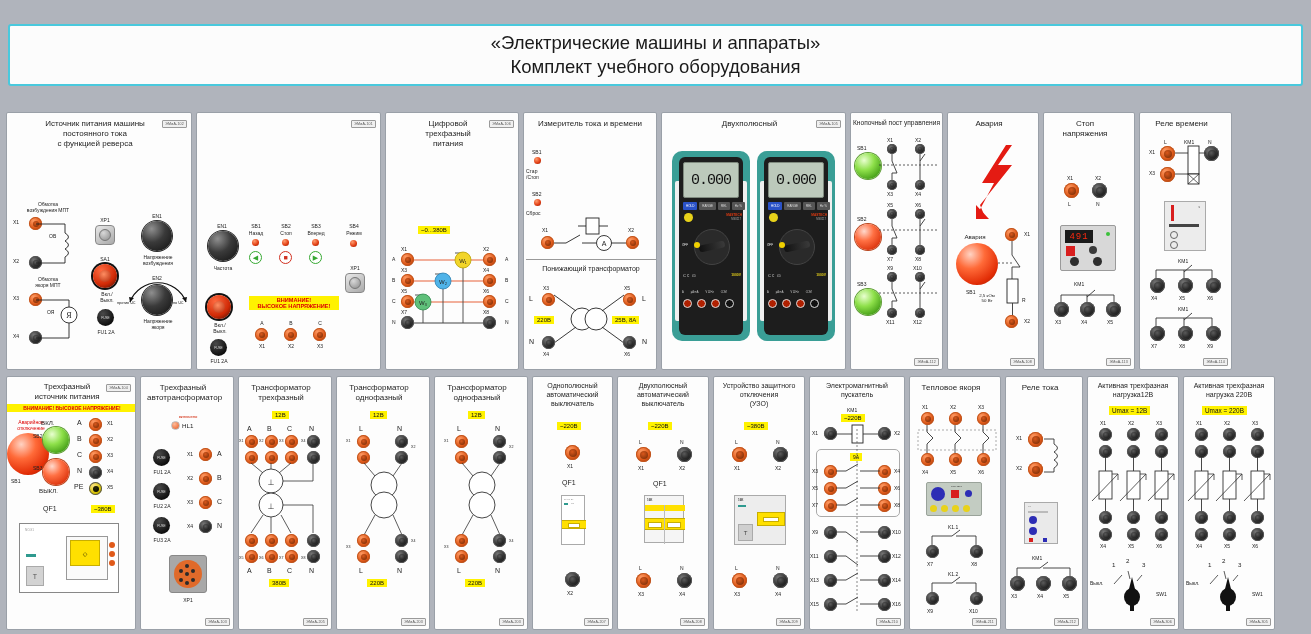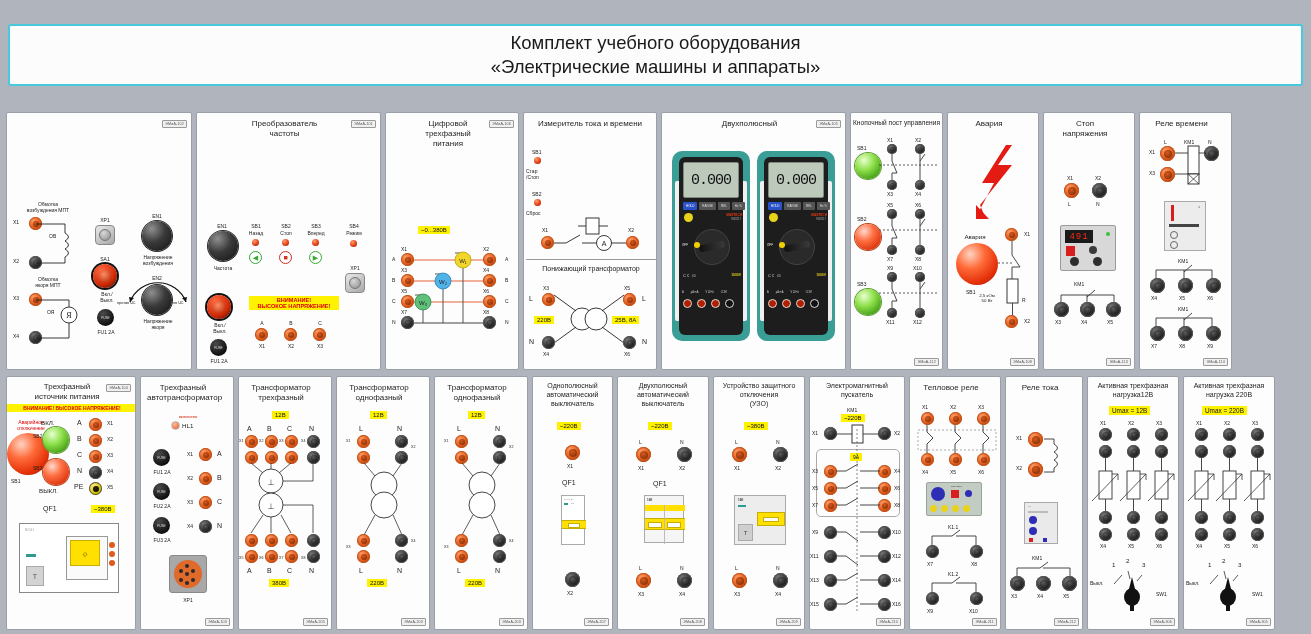--- a/index.html
+++ b/index.html
@@ -94,29 +94,34 @@
   .xlr i{ width:12px;height:12px;border-radius:50%;
         background:radial-gradient(circle at 35% 30%,#d8d8d8,#8c8c8c); display:block; border:1px solid #777;}
   svg{ display:block; overflow:visible; }
   .abs{ position:absolute; }
 </style>
 </head>
 <body>
 
 <div id="title-banner">
   <div class="t">
+    <div>«Электрические машины и аппараты»</div>
     <div>Комплект учебного оборудования</div>
-    <div>«Электрические машины и аппараты»</div>
   </div>
 </div>
 
 <div class="row" id="row-top">
 
 
   <div class="panel" style="width:186px;height:258px;">
+    <div class="ptitle">
+      <div>Источник питания машины</div>
+      <div>постоянного тока</div>
+      <div>с функцией реверса</div>
+    </div>
     <div class="code tr">ЭМиА-102</div>
 
     <div class="abs lbl" style="left:5px;top:88px;width:72px;line-height:1.25;">
       <span>Обмотка</span><br><span>возбуждения МПТ</span>
     </div>
     <div class="abs term red" style="left:22px;top:104px;"></div>
     <div class="abs lbl" style="left:6px;top:106px;">X1</div>
     <div class="abs term" style="left:22px;top:143px;"></div>
     <div class="abs lbl" style="left:6px;top:145px;">X2</div>
     <div class="abs lbl" style="left:42px;top:120px;">ОВ</div>
@@ -168,24 +173,20 @@
     </svg>
     <div class="abs knob" style="left:135px;top:172px;"></div>
     <div class="abs lbl" style="left:110px;top:188px;font-size:3.8px;">против ЧС</div>
     <div class="abs lbl" style="left:166px;top:188px;font-size:3.8px;">по ЧС</div>
     <div class="abs lbl" style="left:118px;top:205px;width:66px;line-height:1.2;">
       <span>Напряжение</span><br><span>якоря</span>
     </div>
   </div>
 
   <div class="panel" style="width:185px;height:258px;">
-    <div class="ptitle">
-      <div>Преобразователь</div>
-      <div>частоты</div>
-    </div>
     <div class="code tr">ЭМиА-101</div>
 
     <div class="abs lbl" style="left:9px;top:110px;width:32px;">EN1</div>
     <div class="abs knob" style="left:11px;top:118px;"></div>
     <div class="abs lbl" style="left:6px;top:152px;width:40px;">Частота</div>
 
     <div class="abs lbl" style="left:44px;top:110px;width:30px;">SB1</div>
     <div class="abs lbl" style="left:44px;top:117px;width:30px;">Назад</div>
     <div class="abs led" style="left:55px;top:126px;"></div>
     <div class="abs arrowbtn" style="left:52px;top:138px;">
@@ -1000,21 +1001,21 @@
       <path d="M0,10 L10,10 L22,19 M24,10 L44,10" stroke="#333" fill="none" stroke-width="0.9"></path>
       <path d="M0,34 L10,34 L22,43 M24,34 L44,34" stroke="#333" fill="none" stroke-width="0.9"></path>
       <path d="M0,58 L10,58 L22,51 M24,58 L44,58" stroke="#333" fill="none" stroke-width="0.9"></path>
       <path d="M0,82 L10,82 L22,75 M24,82 L44,82" stroke="#333" fill="none" stroke-width="0.9"></path>
       <line x1="21" y1="-5" x2="21" y2="90" stroke="#555" stroke-width="0.7" stroke-dasharray="2,2"></line>
     </svg>
   </div>
 
   <div class="panel" style="width:92px;height:254px;">
     <div class="ptitle">
-        <div>Тепловое реле</div>
+        <div>Тепловое якоря</div>
       </div>
     <div class="code">ЭМиА-211</div>
     <div class="abs lbl" style="left:12px;top:27px;">X1</div>
     <div class="abs term red" style="left:11px;top:35px;"></div>
     <div class="abs lbl" style="left:40px;top:27px;">X2</div>
     <div class="abs term red" style="left:39px;top:35px;"></div>
     <div class="abs lbl" style="left:68px;top:27px;">X3</div>
     <div class="abs term red" style="left:67px;top:35px;"></div>
     <svg class="abs" style="left:4px;top:46px;" width="86" height="36">
       <rect x="4" y="7" width="78" height="20" fill="none" stroke="#888" stroke-width="0.7" stroke-dasharray="2,2"></rect>

